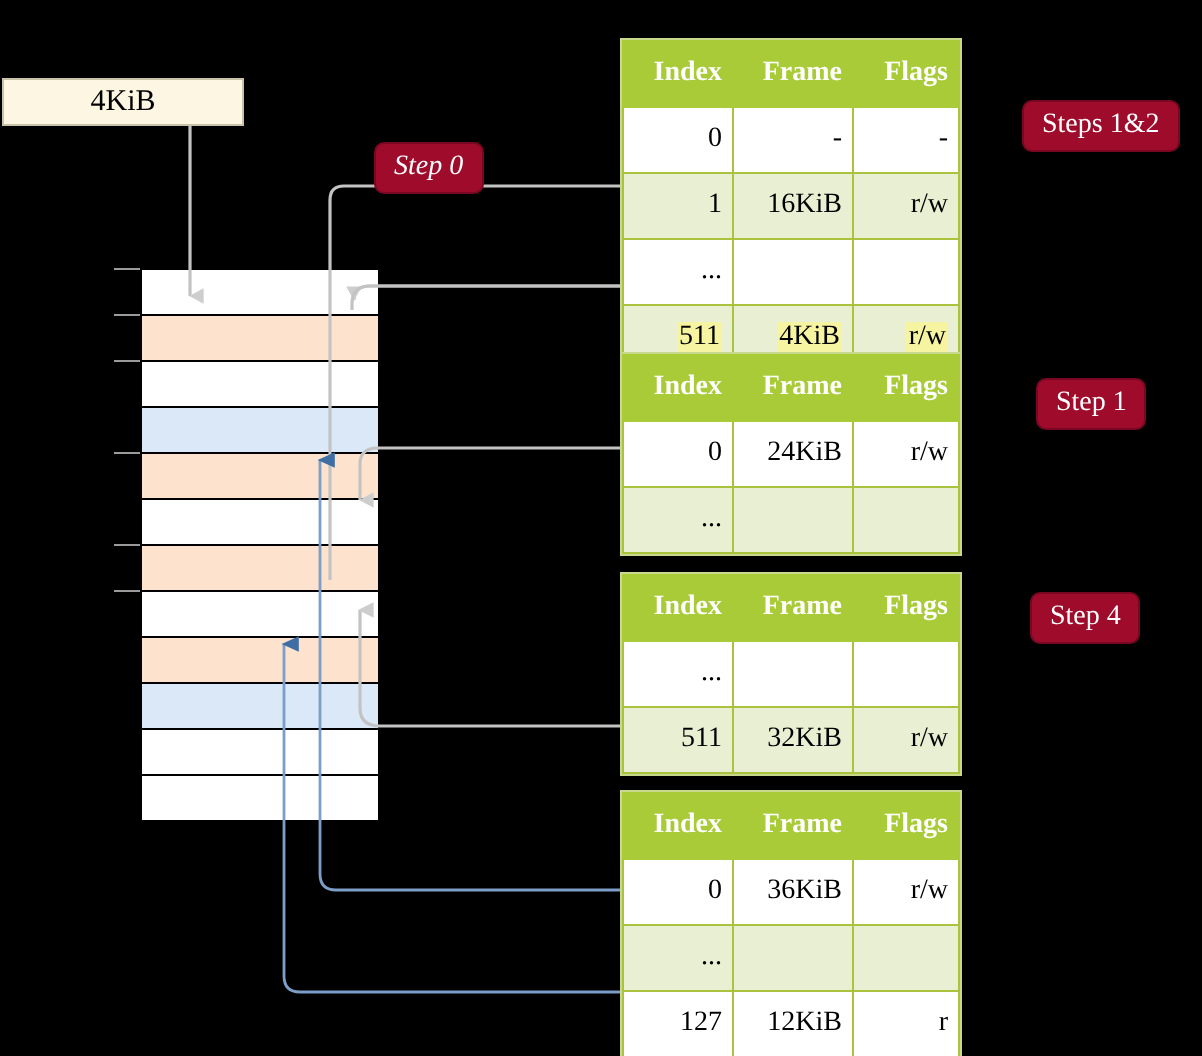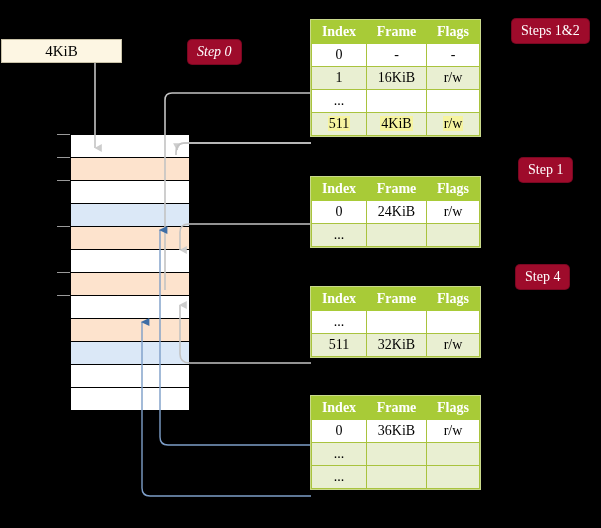--- a/index.html
+++ b/index.html
@@ -44,38 +44,39 @@
     position:absolute;
     background:#9e0b2b;
     color:#ffffff;
     font-size:14px;
     line-height:20px;
     padding:2px 9px;
     border-radius:4px;
     white-space:nowrap;
     z-index:4;
     box-shadow:0 0 0 1px #7a0722;
+    margin-top:32px;
   }
 
   
   .ptable{
     position:absolute;
     border-collapse:collapse;
     background:#ffffff;
     z-index:3;
     font-size:14px;
     box-shadow:0 0 0 1px #c9d98c;
   }
   .ptable td,.ptable th{
     border:1px solid #a9c33e;
     padding:1px 5px;
-    text-align:center;
+    text-align:right;
     font-weight:normal;
     color:#000;
-    height:23px;
+    height:33px;
     box-sizing:border-box;
     white-space:nowrap;
   }
   .ptable th{
     background:#a8cb37;
     color:#ffffff;
     font-weight:bold;
     border:1px solid #a8cb37;
   }
   .ptable tr.alt td{background:#e9efd2;}
@@ -252,20 +253,25 @@
           <tr>
             <td class="c0">0</td>
             <td class="c1">36KiB</td>
             <td class="c2">r/w</td>
           </tr>
           <tr class="alt">
             <td class="c0">...</td>
             <td class="c1"></td>
             <td class="c2"></td>
           </tr>
+          <tr>
+            <td class="c0">127</td>
+            <td class="c1">12KiB</td>
+            <td class="c2">r</td>
+          </tr>
           <tr class="alt">
             <td class="c0">...</td>
             <td class="c1"></td>
             <td class="c2"></td>
           </tr>
         </tbody>
       </table>
     </div>
 
 </div>

